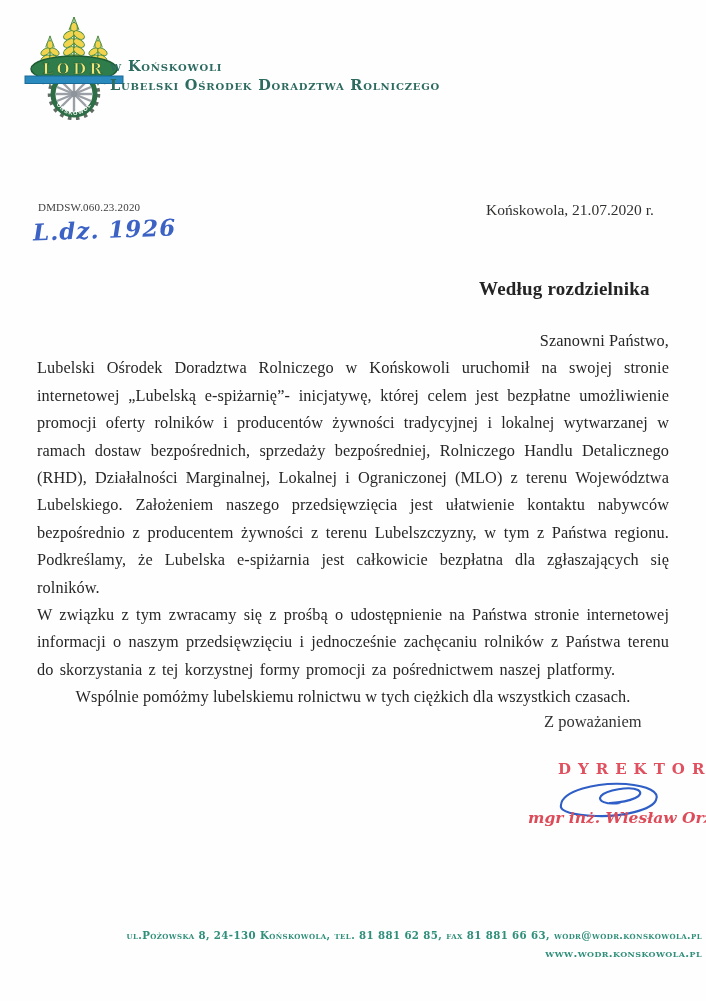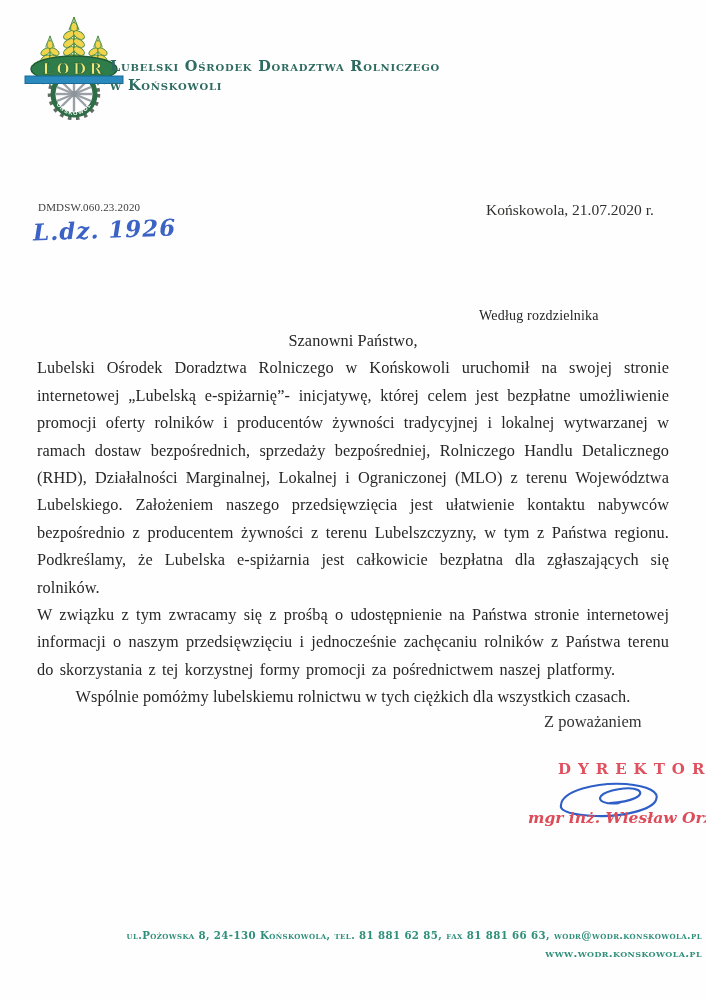--- a/index.html
+++ b/index.html
@@ -36,32 +36,31 @@
     position: absolute; left: 33px; top: 216px;
     font-family: "DejaVu Serif", serif;
     font-style: italic; font-weight: 600;
     font-size: 23px; color: #3b62c4;
     transform: rotate(-2deg);
     letter-spacing: 1px;
     white-space: nowrap;
   }
   .addressee {
     position: absolute; left: 479px; top: 278px;
-    font-weight: normal; font-size: 14px; color: #242424;
+    font-weight: bold; font-size: 19px; color: #242424;
     letter-spacing: 0.2px;
-    margin-top: 30px;
   }
 
   
   .body-block {
     position: absolute; left: 37px; top: 327px; width: 632px;
     font-size: 16.3px; line-height: 27.4px; color: #262626;
     letter-spacing: 0.1px;
   }
-  .body-block .salutation { text-align: center; }
+  .body-block .salutation { text-align: right; }
   .body-block p.just { text-align: justify; word-spacing: 2px; }
   .body-block p.plain { text-align: center; }
 
   
   .closing { position: absolute; left: 544px; top: 712px; font-size: 16.5px; color: #333; }
   .stamp-title {
     position: absolute; left: 558px; top: 760px;
     font-family: "DejaVu Serif", serif;
     font-weight: bold; font-size: 15px;
     letter-spacing: 7px; color: #e0505e;
@@ -146,22 +145,22 @@
     </g>
 
     <g>
       <ellipse cx="50" cy="63" rx="43" ry="13" fill="#2e7d4a" stroke="#1e5c34" stroke-width="1.5"></ellipse>
       <rect x="1" y="70" width="98" height="7.5" fill="#2b8abd" stroke="#1a6b97" stroke-width="1"></rect>
       <text x="50" y="68" text-anchor="middle" font-size="15" font-weight="bold" font-family="DejaVu Serif, serif" letter-spacing="3.5" fill="#f0e87c" stroke="#1e5c34" stroke-width="0.7">LODR</text>
     </g>
   </svg>
 
   <div class="org-name">
+    <div>w Końskowoli</div>
     <div>Lubelski Ośrodek Doradztwa Rolniczego</div>
-    <div>w Końskowoli</div>
   </div>
 
   <div class="ref-number">DMDSW.060.23.2020</div>
   <div class="dateline">Końskowola, 21.07.2020 r.</div>
   <div class="ldz">L.dz. 1926</div>
 
   <div class="addressee">Według rozdzielnika</div>
 
   <div class="body-block">
     <div class="salutation">Szanowni Państwo,</div>

